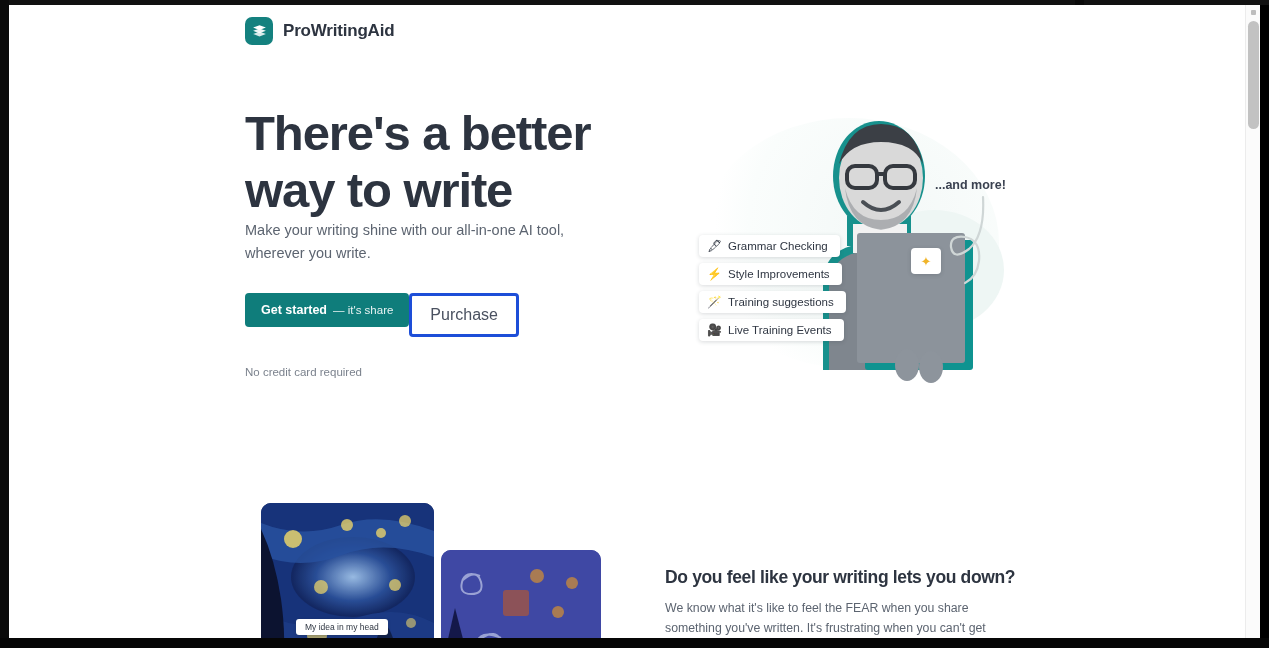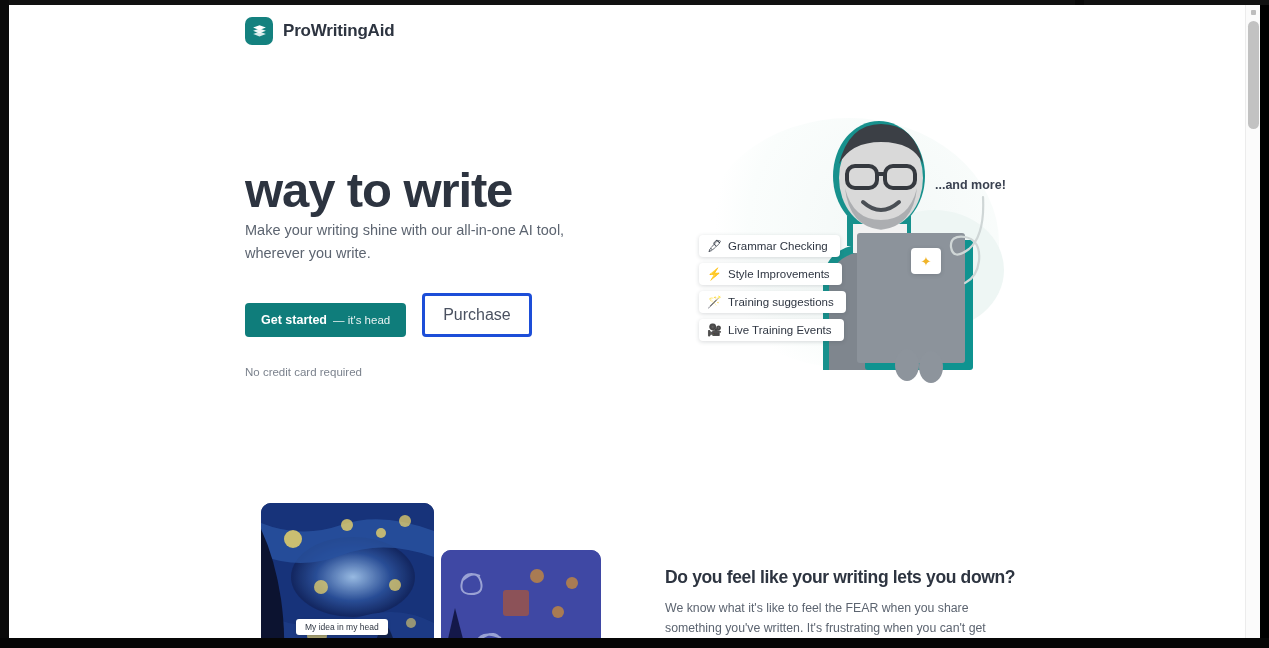--- a/index.html
+++ b/index.html
@@ -87,21 +87,21 @@
   
   .hero-left { position: absolute; left: 236px; top: 100px; width: 400px; }
   .hero-title {
     font-size: 49px; line-height: 57px; font-weight: bold;
     color: #2d3440; letter-spacing: -1.1px;
   }
   .hero-sub {
     font-size: 14.5px; line-height: 23px; color: #5c6470;
     max-width: 330px;
   }
-  .hero-buttons { margin-top: 28px; display: flex; align-items: flex-end; gap: 16px; }
+  .hero-buttons { margin-top: 28px; display: flex; align-items: flex-start; }
   .btn-primary {
     background: #0f7d7b; color: #fff;
     border: none; border-radius: 4px;
     padding: 10px 16px; font-size: 12.5px;
     font-family: inherit; cursor: pointer;
     display:flex; align-items:baseline; gap:6px;
   }
   .btn-primary .lbl { font-weight: bold; }
   .btn-primary .note { font-weight: normal; opacity: .9; font-size: 11.5px; }
   .btn-secondary {
@@ -215,29 +215,29 @@
             <path d="M3 15.5 L12 12.1 L21 15.5 L12 19 Z" fill="#ffffff" opacity=".84"></path>
           </svg>
         </span>
         <span class="brand-name">ProWritingAid</span>
       </a>
 
     </div>
 
     <div class="hero-left">
       <h1 class="hero-title">
-        <br>
+        <span>There's a better</span><br>
         <span>way to write</span>
       </h1>
       <p class="hero-sub">Make your writing shine with our all-in-one AI tool, wherever you write.</p>
 
       <div class="hero-buttons">
         <button class="btn-primary">
           <span class="lbl">Get started</span>
-          <span class="note">— it's head</span>
+          <span class="note">— it's share</span>
         </button>
         <button class="btn-secondary">Purchase</button>
       </div>
 
       <div class="hero-note">No credit card required</div>
     </div>
 
     <div class="hero-art">
       <div class="art-blob"></div>
       <div class="art-blob2"></div>

